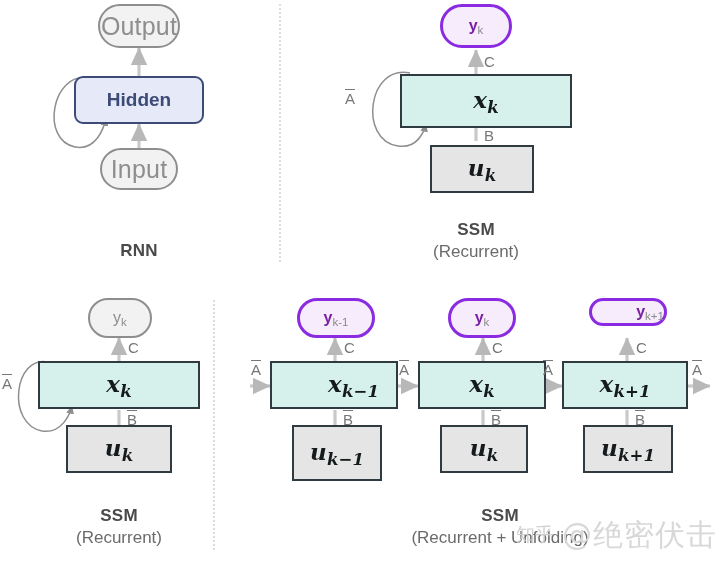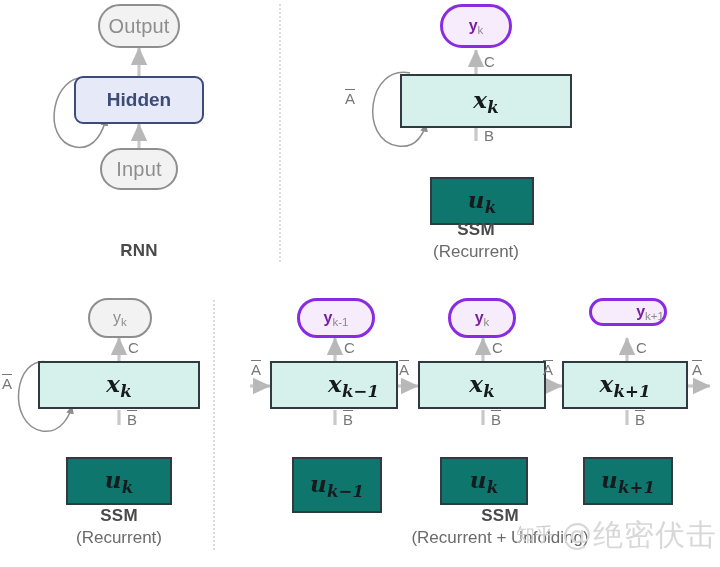--- a/index.html
+++ b/index.html
@@ -54,28 +54,27 @@
     border-radius: 9px;
     color: #3d4b77;
     font-weight: bold;
   }
   .rect-state {
     background: #d6f0ec;
     border: 2px solid #2f3b40;
     color: #151a1d;
   }
   .rect-input {
-    background: #0f766e;
+    background: #e5e5e5;
     border: 2px solid #2f3b40;
     color: #151a1d;
-    margin-top: 32px;
-  }
-
-  
-  .lbl-pill { font-size: 20px; letter-spacing: .2px; }
+  }
+
+  
+  .lbl-pill { font-size: 25px; letter-spacing: .2px; }
   .mathvar {
     font-family: "DejaVu Serif", "Liberation Serif", serif;
     font-style: italic;
     font-weight: bold;
     font-size: 23px;
     letter-spacing: .3px;
   }
   .mathvar .sub {
     font-size: 0.72em;
     vertical-align: -0.28em;

